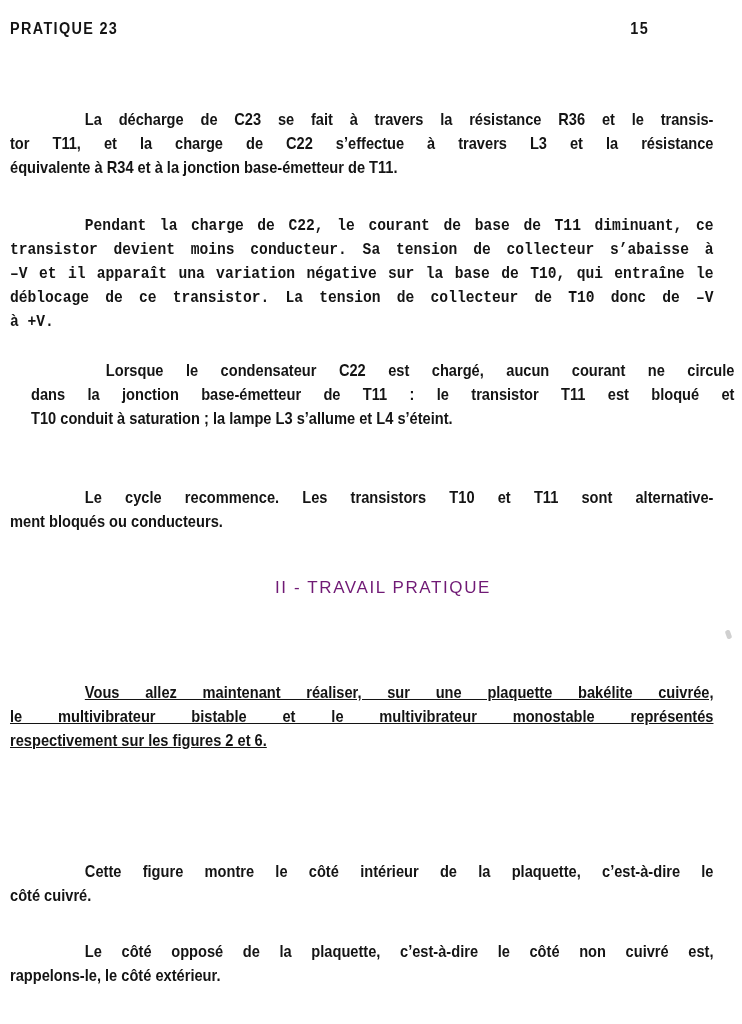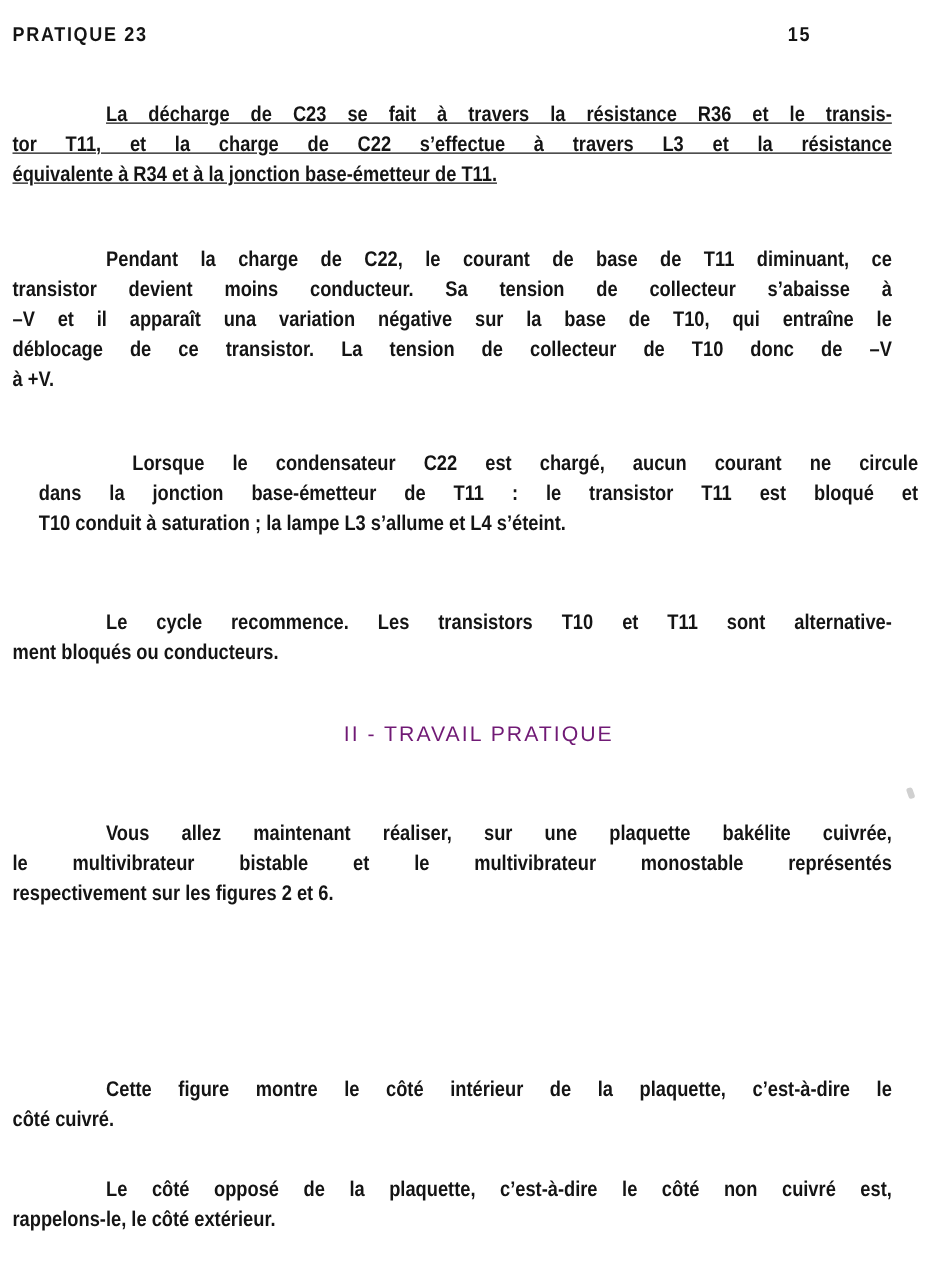--- a/index.html
+++ b/index.html
@@ -47,27 +47,27 @@
 </head>
 <body>
 
 <div class="page">
 
   <div class="header">
     <span>PRATIQUE 23</span>
     <span class="num">15</span>
   </div>
 
-  <div class="para" style="top:80px;text-decoration:underline;">
+  <div class="para" style="top:108px;">
     <span class="line indent">La décharge de C23 se fait à travers la résistance R36 et le transis-</span>
     <span class="line">tor T11, et la charge de C22 s’effectue à travers L3 et la résistance</span>
     <span class="line last">équivalente à R34 et à la jonction base-émetteur de T11.</span>
   </div>
 
-  <div class="para" style="top:196px;">
+  <div class="para" style="top:214px;font-family:Liberation Mono, monospace;">
     <span class="line indent">Pendant la charge de C22, le courant de base de T11 diminuant, ce</span>
     <span class="line">transistor devient moins conducteur. Sa tension de collecteur s’abaisse à</span>
     <span class="line">–V et il apparaît una variation négative sur la base de T10, qui entraîne le</span>
     <span class="line">déblocage de ce transistor. La tension de collecteur de T10 donc de –V</span>
     <span class="line last">à   +V.</span>
   </div>
 
   <div class="para" style="top:359px;margin-left:21px;">
     <span class="line indent">Lorsque le condensateur C22 est chargé, aucun courant ne circule</span>
     <span class="line">dans la jonction base-émetteur de T11 : le transistor T11 est bloqué et</span>
@@ -76,21 +76,21 @@
 
   <div class="para" style="top:486px;">
     <span class="line indent">Le cycle recommence. Les transistors T10 et T11 sont alternative-</span>
     <span class="line last">ment bloqués ou conducteurs.</span>
   </div>
 
   <div class="section-title">II  - TRAVAIL PRATIQUE</div>
 
   <div class="mark"></div>
 
-  <div class="para" style="top:655px;">
+  <div class="para" style="top:681px;text-decoration:underline;">
     <span class="line indent">Vous allez maintenant réaliser, sur une plaquette bakélite cuivrée,</span>
     <span class="line">le multivibrateur bistable et le multivibrateur monostable représentés</span>
     <span class="line last">respectivement sur les figures 2 et 6.</span>
   </div>
 
 
   <div class="para" style="top:940px;">
     <span class="line indent">Le côté opposé de la plaquette, c’est-à-dire le côté non cuivré est,</span>
     <span class="line last">rappelons-le, le côté extérieur.</span>
   </div>

